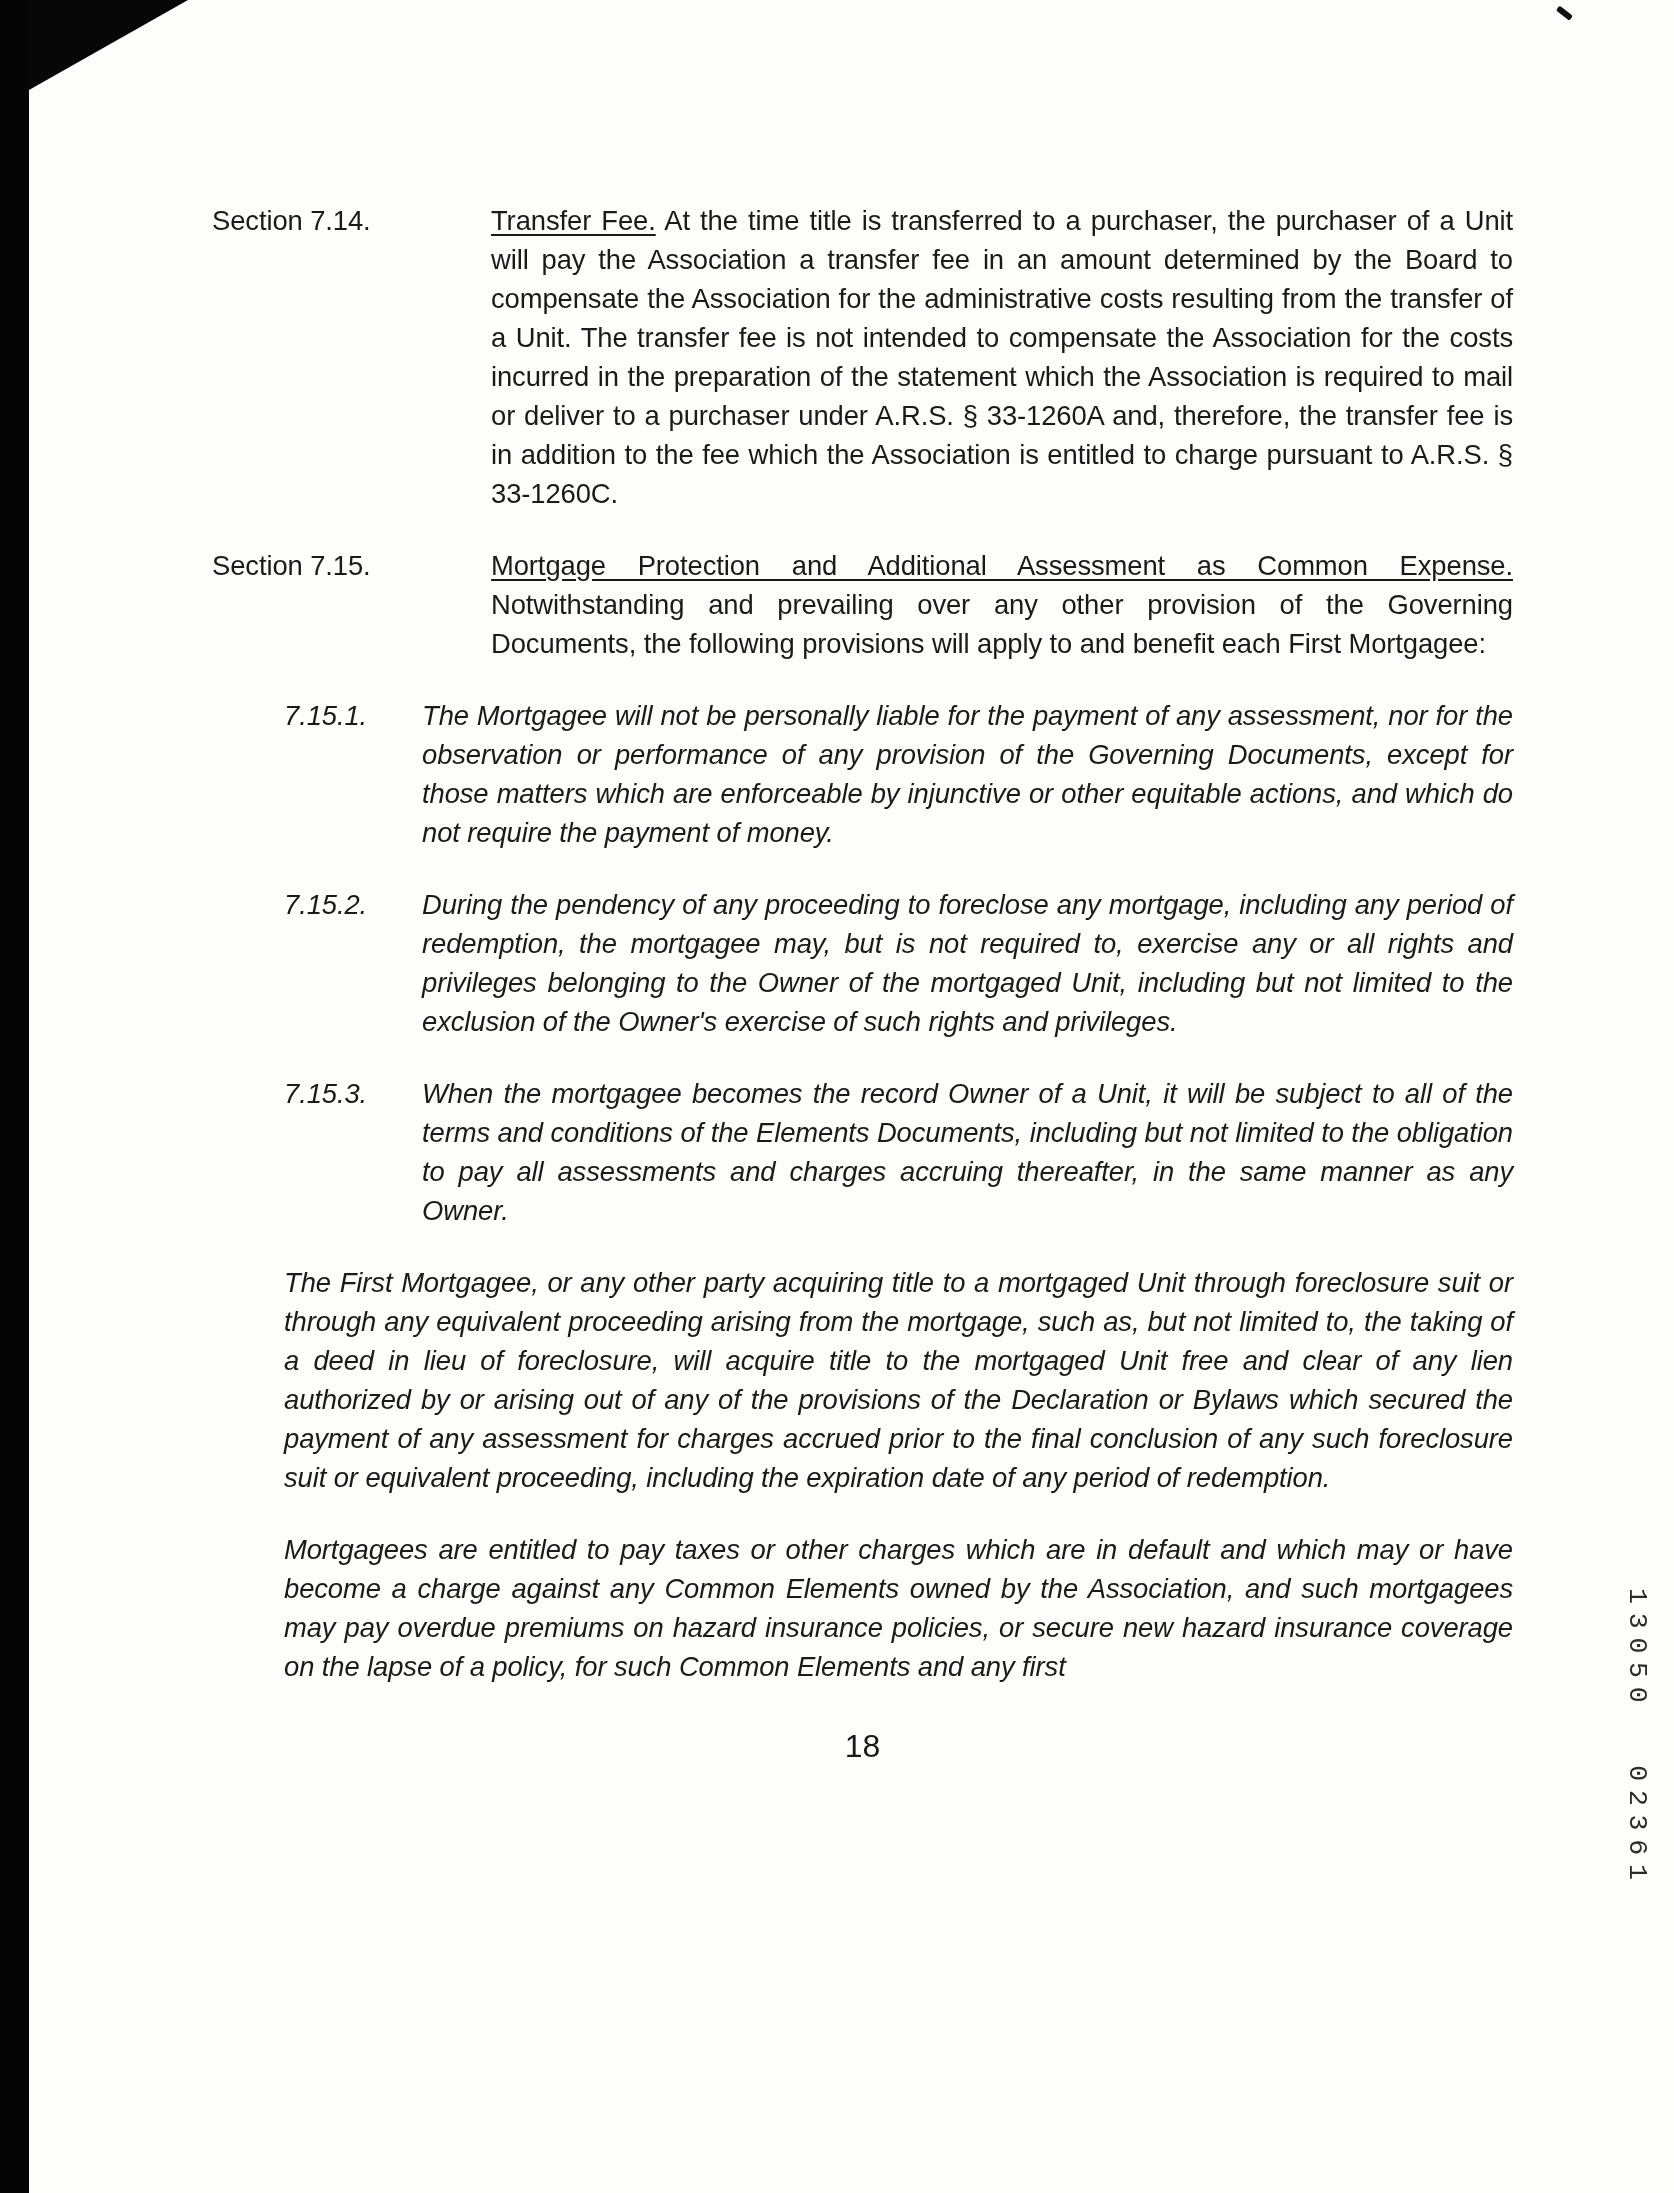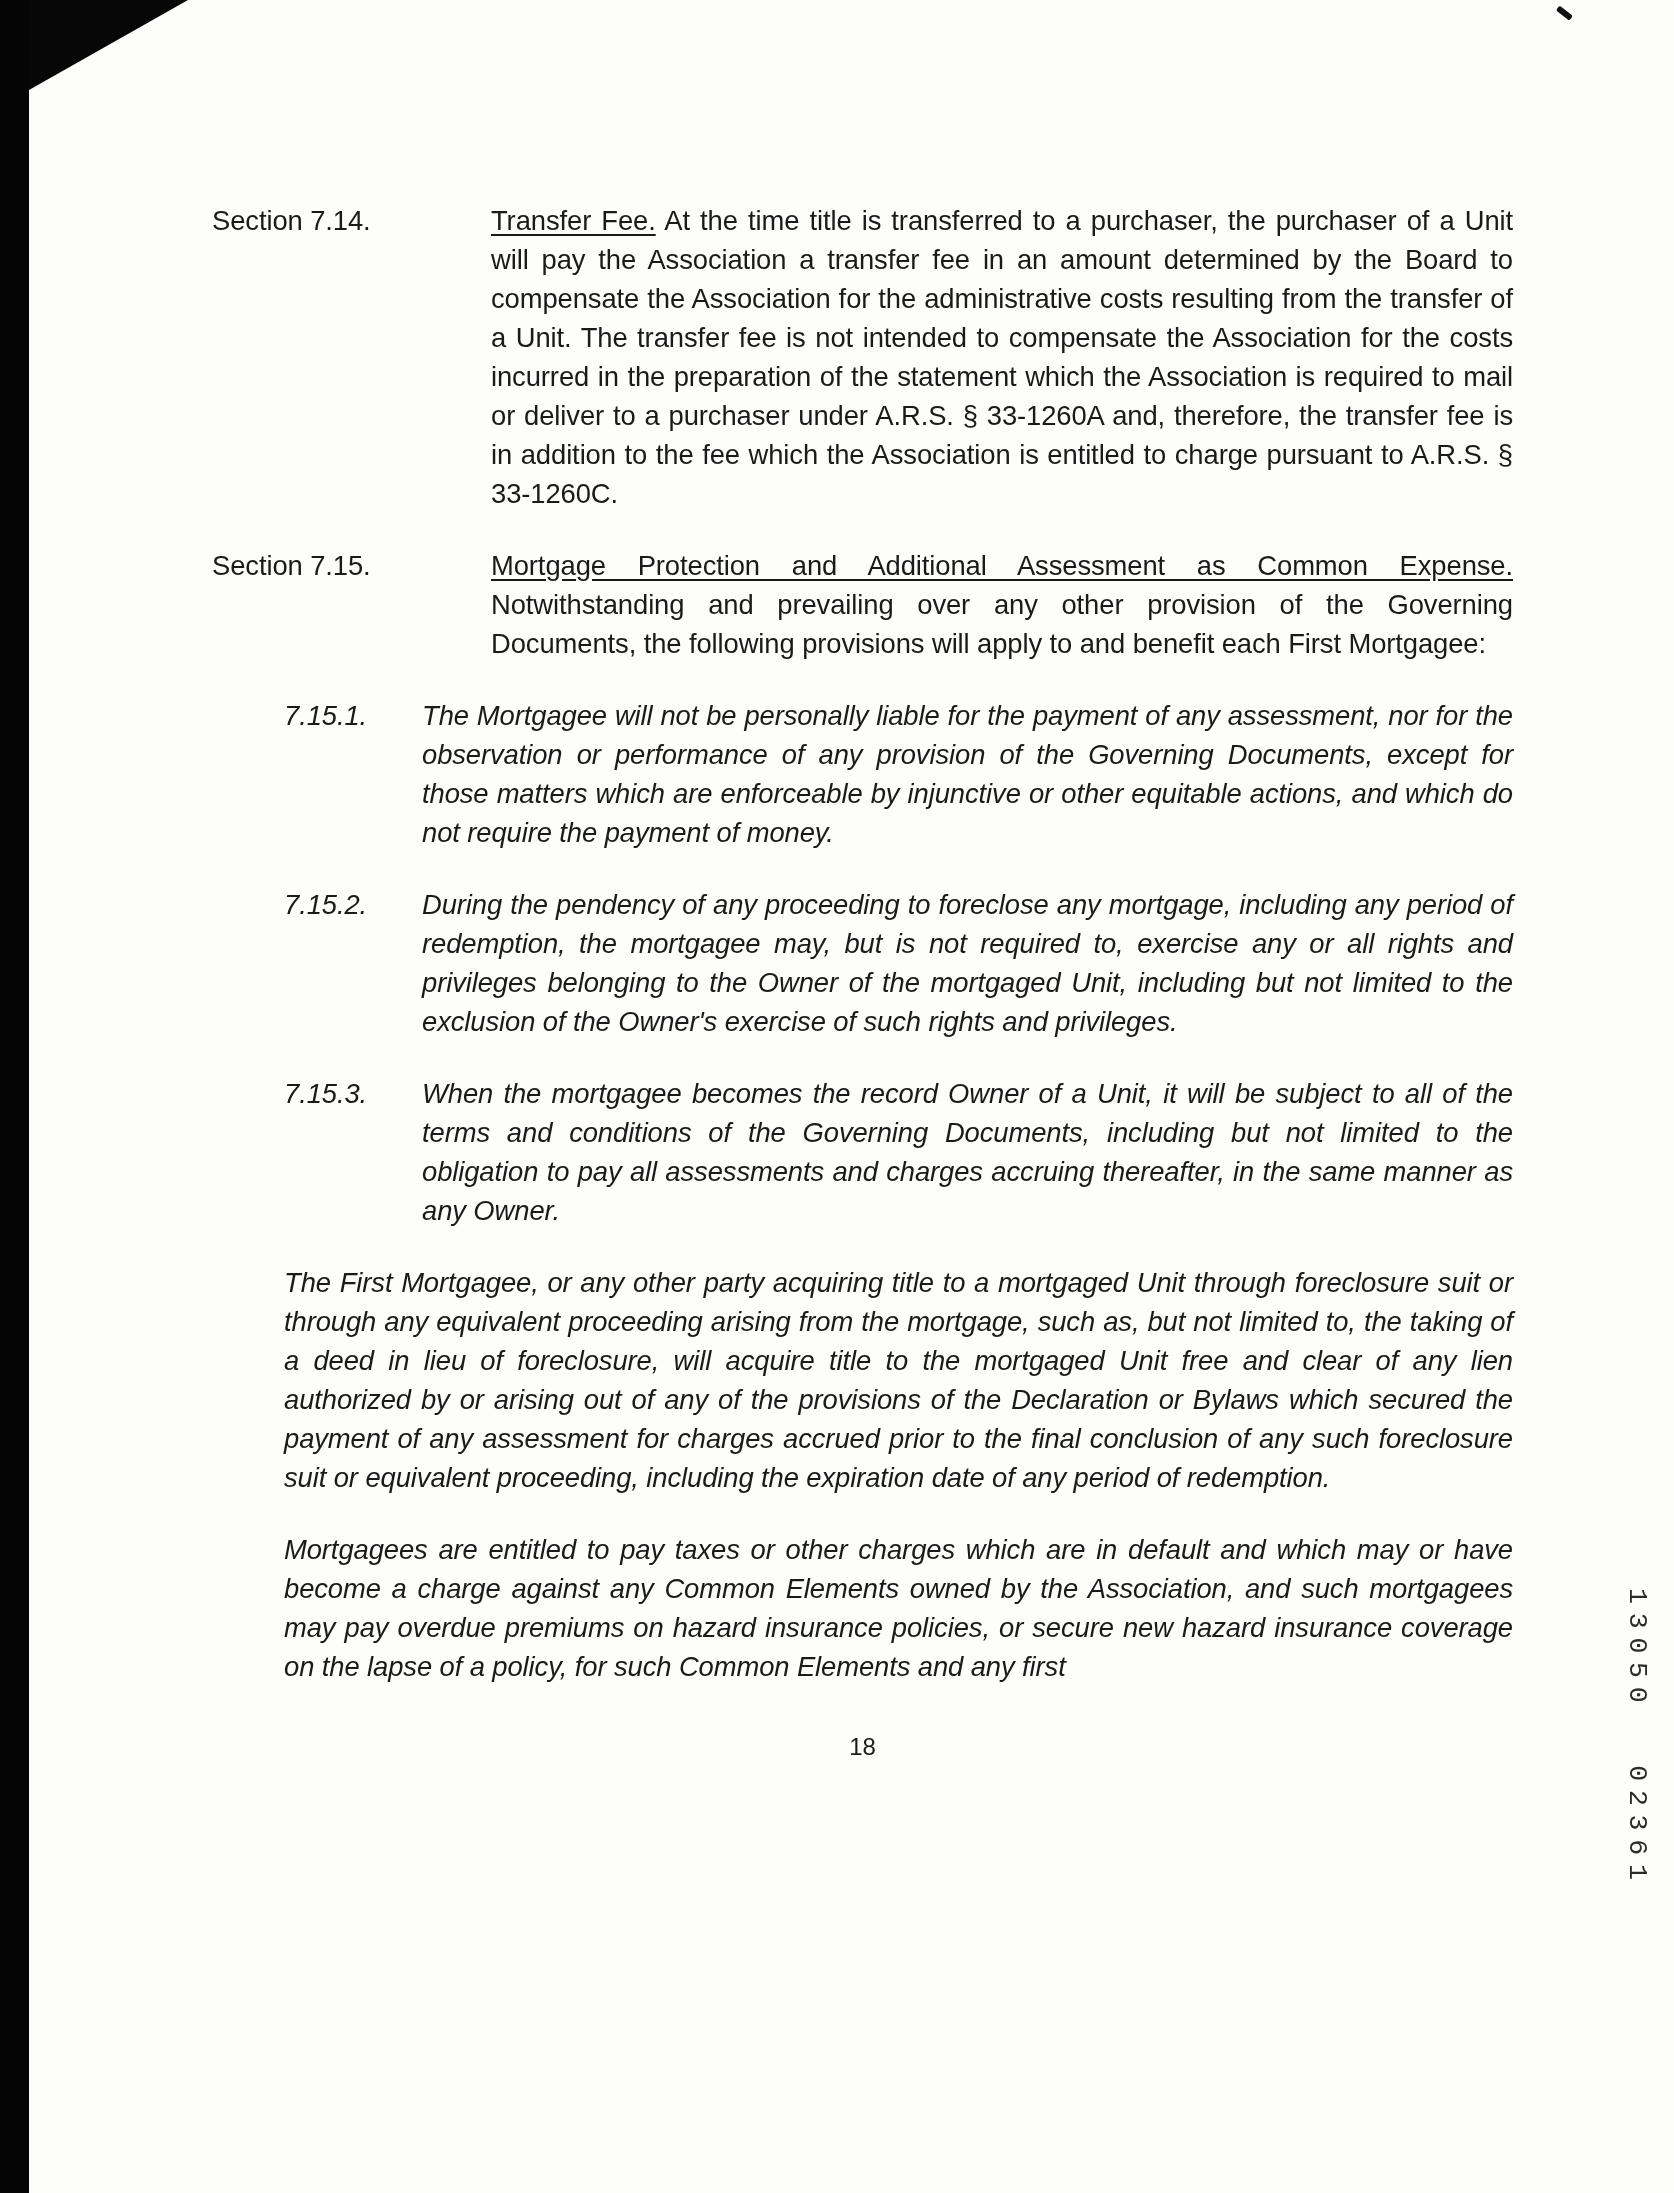--- a/index.html
+++ b/index.html
@@ -68,21 +68,21 @@
     text-align: justify;
   }
   .heading {
     text-decoration: underline;
     text-underline-offset: 3.9px;
   }
 
   .page-number {
     margin-top: 41px;
     text-align: center;
-    font-size: 24px;
+    font-size: 32px;
   }
 
   
   .stamp {
     position: absolute;
     right: 21.6px;
     top: 1588px;
     writing-mode: vertical-rl;
     text-orientation: mixed;
     font-size: 26.5px;
@@ -122,21 +122,21 @@
     <p class="body-text">The Mortgagee will not be personally liable for the payment of any assessment, nor for the observation or performance of any provision of the Governing Documents, except for those matters which are enforceable by injunctive or other equitable actions, and which do not require the payment of money.</p>
   </section>
 
   <section class="block sub-block">
     <div class="sub-label">7.15.2.</div>
     <p class="body-text">During the pendency of any proceeding to foreclose any mortgage, including any period of redemption, the mortgagee may, but is not required to, exercise any or all rights and privileges belonging to the Owner of the mortgaged Unit, including but not limited to the exclusion of the Owner's exercise of such rights and privileges.</p>
   </section>
 
   <section class="block sub-block">
     <div class="sub-label">7.15.3.</div>
-    <p class="body-text">When the mortgagee becomes the record Owner of a Unit, it will be subject to all of the terms and conditions of the Governing Documents, including but not limited to the obligation to pay all assessments and charges accruing thereafter, in the same manner as any Owner.</p>
+    <p class="body-text">When the mortgagee becomes the record Owner of a Unit, it will be subject to all of the terms and conditions of the Elements Documents, including but not limited to the obligation to pay all assessments and charges accruing thereafter, in the same manner as any Owner.</p>
   </section>
 
   <section class="block sub-block">
     <p class="body-text">The First Mortgagee, or any other party acquiring title to a mortgaged Unit through foreclosure suit or through any equivalent proceeding arising from the mortgage, such as, but not limited to, the taking of a deed in lieu of foreclosure, will acquire title to the mortgaged Unit free and clear of any lien authorized by or arising out of any of the provisions of the Declaration or Bylaws which secured the payment of any assessment for charges accrued prior to the final conclusion of any such foreclosure suit or equivalent proceeding, including the expiration date of any period of redemption.</p>
   </section>
 
   <section class="block sub-block">
     <p class="body-text">Mortgagees are entitled to pay taxes or other charges which are in default and which may or have become a charge against any Common Elements owned by the Association, and such mortgagees may pay overdue premiums on hazard insurance policies, or secure new hazard insurance coverage on the lapse of a policy, for such Common Elements and any first</p>
   </section>
 

